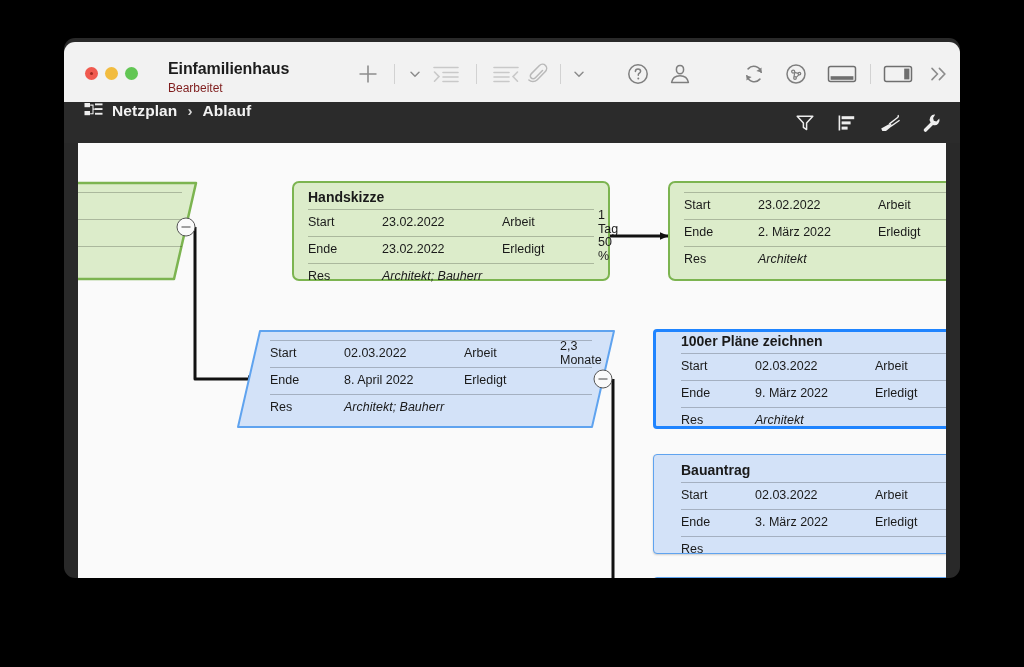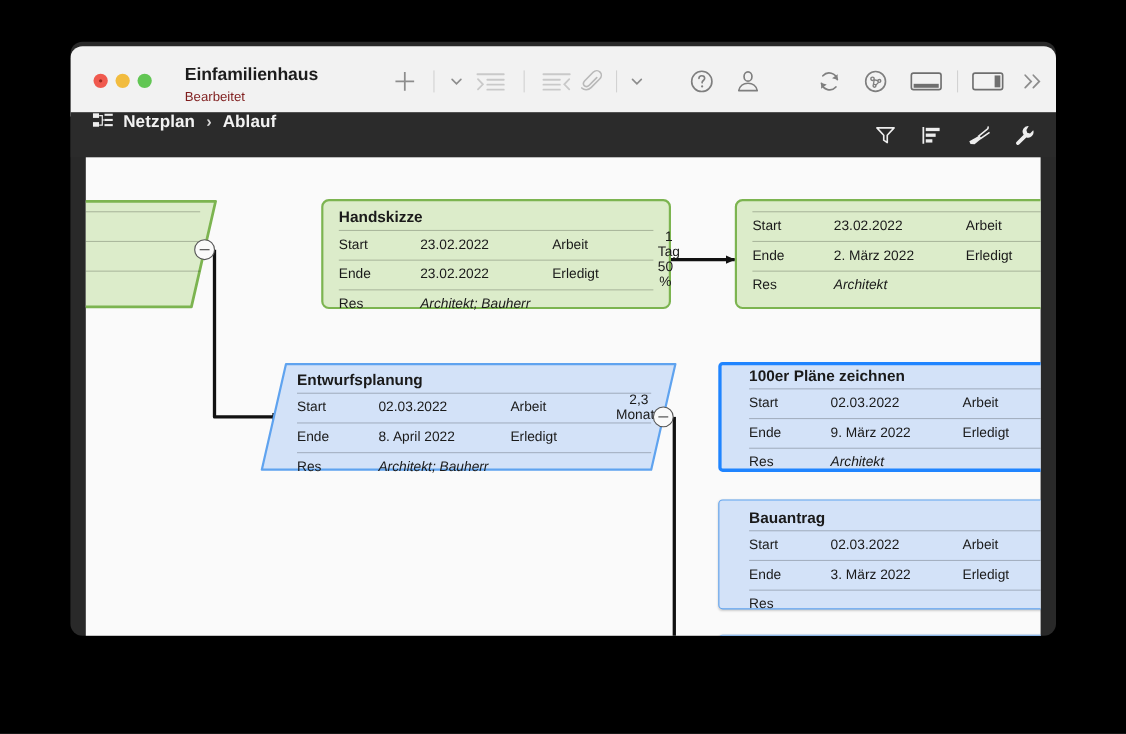--- a/index.html
+++ b/index.html
@@ -99,21 +99,21 @@
   }
   .card-title {
     font-weight: bold; font-size: 14px; line-height: 17px;
     padding-left: 2px;
   }
   .rowline { height: 1px; background: rgba(0,0,0,.22); margin: 3px 2px 0 2px; }
   .row { display: flex; align-items: center; height: 23px; padding-left: 2px; gap: 24px; }
   .c-lab   { width: 50px; flex: none; }
   .c-val   { width: 96px; flex: none; }
   .c-lab2  { width: 72px; flex: none; }
-  .c-val2  { flex: 1; text-align: center; }
+  .c-val2  { flex: 1; }
   .c-wide  { flex: 1; font-style: italic; }
 
   
   .green .bg    { background: #dcecca; border: 2.5px solid #7cb450; border-radius: 7px; }
   
   .blue .bg     { background: #d3e2f8; border: 1.5px solid #5fa3ef; border-radius: 4px;
                   box-shadow: 0 1px 2px rgba(0,0,0,.18); }
   
   .blue-sel .bg { background: #d3e2f8; border: 3px solid #1f84ff; border-radius: 4px; }
   .para svg { position: absolute; left: 0; top: 0; overflow: visible; }
@@ -361,21 +361,20 @@
             <span class="c-wide">Architekt</span>
           </div>
         </div>
       </div>
 
       <div class="card para" style="left:158px; top:186px; width:380px; height:100px;">
         <svg width="380" height="100" viewBox="0 0 380 100">
           <path d="M24 2 H378 L356 98 H2 Z" fill="#d3e2f8" stroke="#5fa3ef" stroke-width="2" stroke-linejoin="round"></path>
         </svg>
         <div class="inner" style="padding:8px 22px 6px 32px">
-          <div class="card-title">Entwurfsplanung</div>
           <div class="rowline"></div>
           <div class="row">
             <span class="c-lab">Start</span>
             <span class="c-val">02.03.2022</span>
             <span class="c-lab2">Arbeit</span>
             <span class="c-val2">2,3 Monate</span>
           </div>
           <div class="rowline"></div>
           <div class="row">
             <span class="c-lab">Ende</span>

